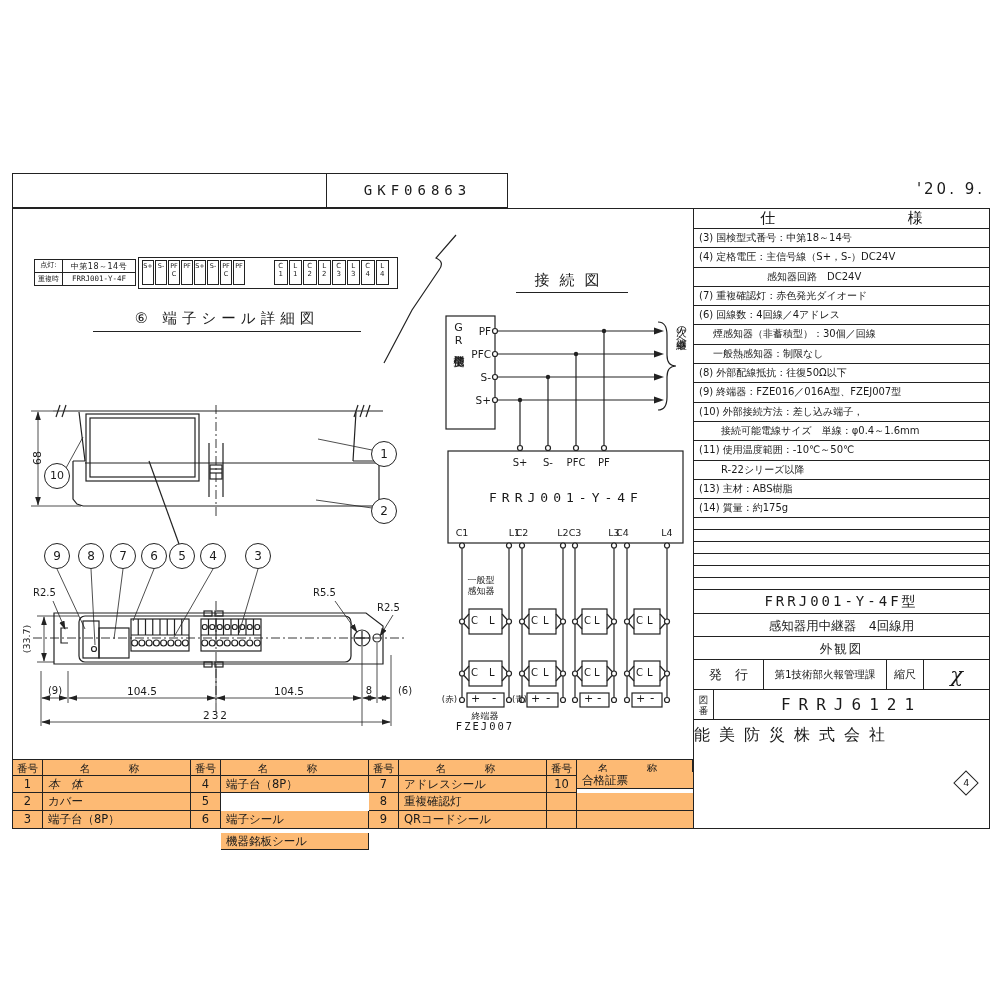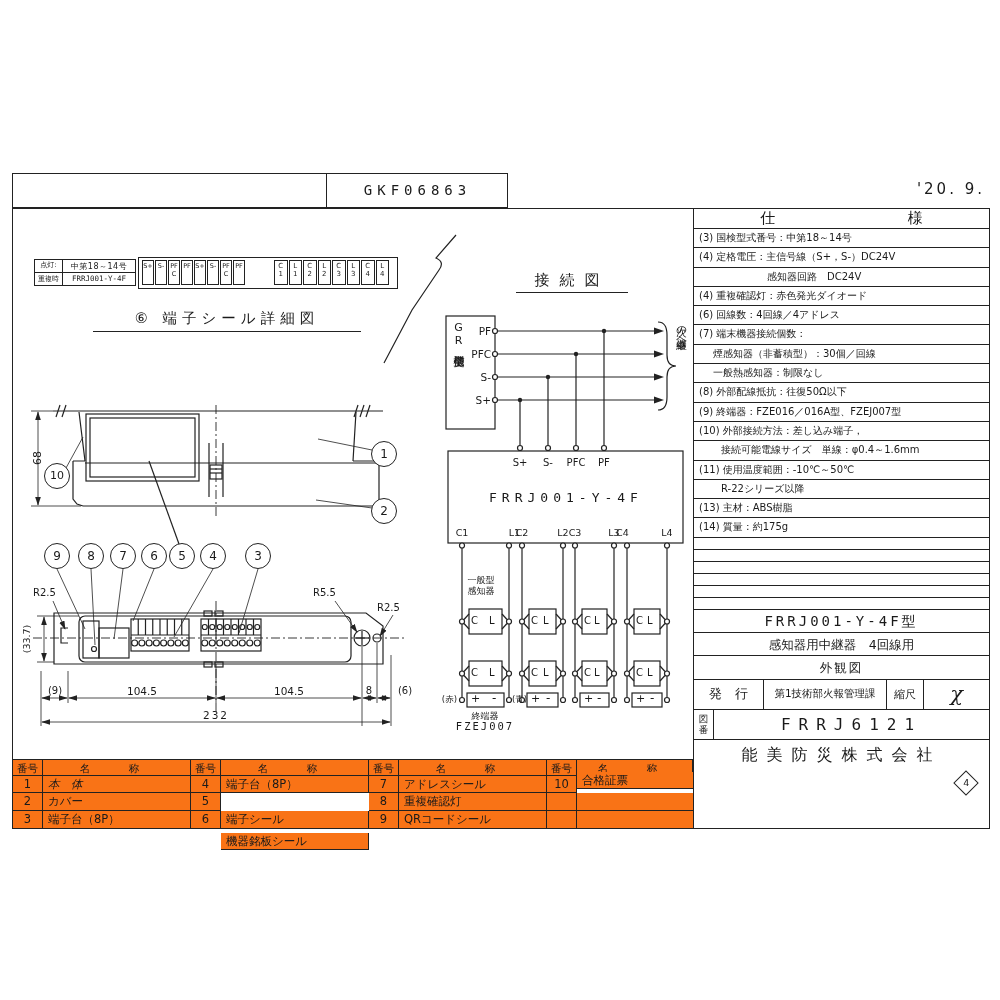--- a/index.html
+++ b/index.html
@@ -34,21 +34,21 @@
   .srow{height:19.3px;border-bottom:1px solid #222;font-size:10px;line-height:18.5px;
         padding-left:5px;box-sizing:border-box;overflow:hidden;white-space:nowrap}
   .serow{height:12px;border-bottom:1px solid #222;box-sizing:border-box}
   .strow{height:23.3px;border-bottom:1px solid #222;box-sizing:border-box;text-align:center;overflow:hidden}
   .spec-title{height:20px;border-bottom:1.2px solid #222;box-sizing:border-box;display:flex;
               justify-content:space-around;align-items:center;font-size:15px}
   .tbrow{display:flex;box-sizing:border-box;border-bottom:1px solid #222}
   .tbcell{box-sizing:border-box;border-right:1px solid #222;display:flex;align-items:center;justify-content:center;overflow:hidden}
   
   .pcell{position:absolute;box-sizing:border-box;border-right:1px solid #222;border-bottom:1px solid #222;
-         font-size:11.5px;line-height:16px;overflow:hidden;white-space:nowrap;background:#f97316}
+         font-size:11.5px;line-height:16px;overflow:hidden;white-space:nowrap;background:#fdba74}
   .ptop{border-top:1.2px solid #222}
 </style>
 </head>
 <body>
 
 <div class="page">
 
   <div id="docstrip">
     <div class="div"></div>
     <div class="abs c mono" style="left:313px;top:0;width:183px;line-height:32px;font-size:14px;letter-spacing:5px">GKF06863</div>
@@ -323,23 +323,22 @@
 
     <div id="spec">
       <div class="spec-title">
         <span>仕</span>
         <span>様</span>
       </div>
       <div id="specrows">
           <div class="srow">(3) 国検型式番号：中第18～14号</div>
           <div class="srow">(4) 定格電圧：主信号線（S+，S-）DC24V</div>
           <div class="srow" style="padding-left: 73px;">感知器回路　DC24V</div>
-          <div class="srow">(4) 重複確認灯：赤色発光ダイオード</div>
+          <div class="srow">(7) 重複確認灯：赤色発光ダイオード</div>
           <div class="srow">(6) 回線数：4回線／4アドレス</div>
-          <div class="srow">(7) 端末機器接続個数：</div>
           <div class="srow" style="padding-left: 19px;">煙感知器（非蓄積型）：30個／回線</div>
           <div class="srow" style="padding-left: 19px;">一般熱感知器：制限なし</div>
           <div class="srow">(8) 外部配線抵抗：往復50Ω以下</div>
           <div class="srow">(9) 終端器：FZE016／016A型、FZEJ007型</div>
           <div class="srow">(10) 外部接続方法：差し込み端子，</div>
           <div class="srow" style="padding-left: 27px;">接続可能電線サイズ　単線：φ0.4～1.6mm</div>
           <div class="srow">(11) 使用温度範囲：-10℃～50℃</div>
           <div class="srow" style="padding-left: 27px;">R-22シリーズ以降</div>
           <div class="srow">(13) 主材：ABS樹脂</div>
           <div class="srow">(14) 質量：約175g</div>
@@ -359,21 +358,21 @@
         <div class="tbcell" style="width:37px;font-size:11px">縮尺</div>
         <div class="tbcell" style="flex:1;border-right:none;font-size:21px;font-style:italic;font-family:'DejaVu Serif',serif">χ</div>
       </div>
       <div class="tbrow" style="height:30px">
         <div class="tbcell" style="width:20px;font-size:9.5px;word-break:break-all;line-height:11px;padding:1px;text-align:center">図番</div>
         <div class="tbcell mono" style="flex:1;border-right:none;font-size:16px;letter-spacing:8px">FRRJ6121</div>
       </div>
       <div class="abs" style="left:263px;top:565px;width:16px;height:16px;border:1.1px solid #222;transform:rotate(45deg);background:#fff">
         <span style="display:block;transform:rotate(-45deg);font-size:9.5px;text-align:center;line-height:15px">4</span>
       </div>
-      <div style="height:29px;text-align:center;font-size:16px;letter-spacing:9px;line-height:29px">能美防災株式会社</div>
+      <div style="height:29px;font-size:16px;letter-spacing:9px;line-height:29px">能美防災株式会社</div>
     </div>
   <div class="abs sealcell" style="left: 129px; top: 51px; width: 12px; height: 25px;">S+</div>
       <div class="abs sealcell" style="left: 142px; top: 51px; width: 12px; height: 25px;">S-</div>
       <div class="abs sealcell" style="left: 155px; top: 51px; width: 12px; height: 25px;">PF
 C</div>
       <div class="abs sealcell" style="left: 168px; top: 51px; width: 12px; height: 25px;">PF</div>
       <div class="abs sealcell" style="left: 181px; top: 51px; width: 12px; height: 25px;">S+</div>
       <div class="abs sealcell" style="left: 194px; top: 51px; width: 12px; height: 25px;">S-</div>
       <div class="abs sealcell" style="left: 207px; top: 51px; width: 12px; height: 25px;">PF
 C</div>

